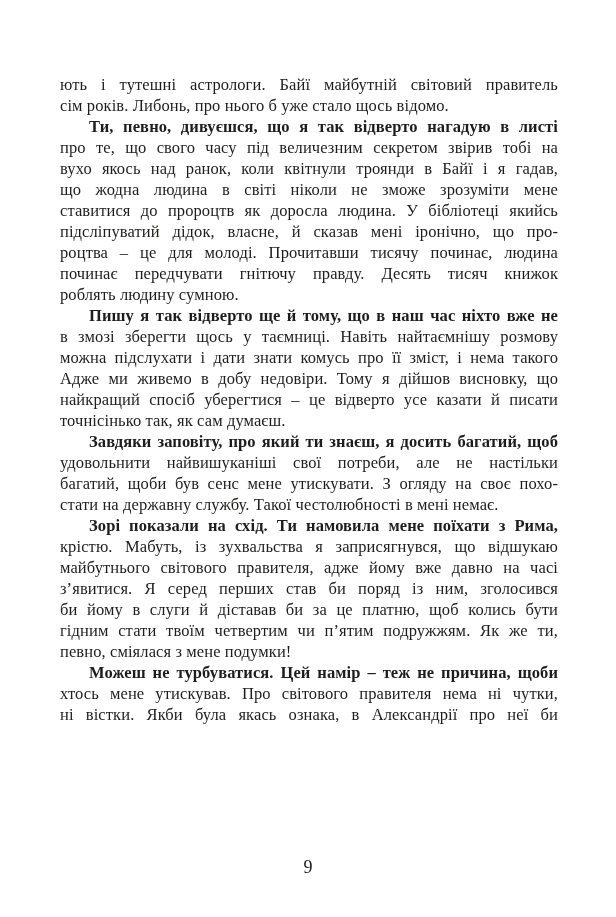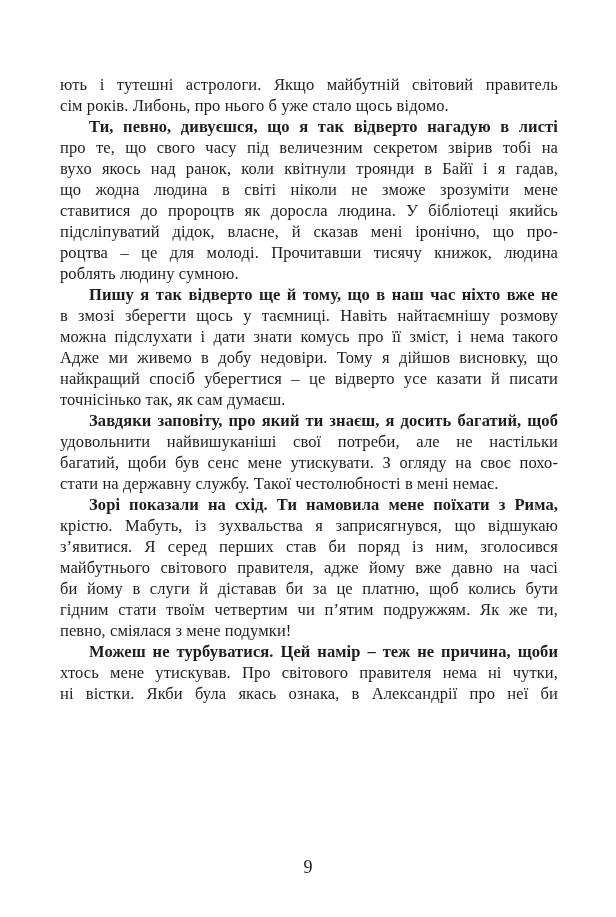--- a/index.html
+++ b/index.html
@@ -56,32 +56,33 @@
   }
 </style>
 </head>
 <body>
 
 <div class="page">
 
   <div class="text-block">
 
     <div class="para">
-      <div class="line">ють і тутешні астрологи. Якщо майбутній світовий правитель</div>
+      <div class="line">ють і тутешні астрологи. Байї майбутній світовий правитель</div>
       <div class="line end">сім років. Либонь, про нього б уже стало щось відомо.</div>
     </div>
 
     <div class="para">
       <div class="line indent">Ти, певно, дивуєшся, що я так відверто нагадую в листі</div>
       <div class="line">про те, що свого часу під величезним секретом звірив тобі на</div>
       <div class="line">вухо якось над ранок, коли квітнули троянди в Байї і я гадав,</div>
       <div class="line">що жодна людина в світі ніколи не зможе зрозуміти мене</div>
       <div class="line">ставитися до пророцтв як доросла людина. У бібліотеці якийсь</div>
       <div class="line">підсліпуватий дідок, власне, й сказав мені іронічно, що про-</div>
-      <div class="line">роцтва – це для молоді. Прочитавши тисячу книжок, людина</div>
+      <div class="line">роцтва – це для молоді. Прочитавши тисячу починає, людина</div>
+      <div class="line">починає передчувати гнітючу правду. Десять тисяч книжок</div>
       <div class="line end">роблять людину сумною.</div>
     </div>
 
     <div class="para">
       <div class="line indent">Пишу я так відверто ще й тому, що в наш час ніхто вже не</div>
       <div class="line">в змозі зберегти щось у таємниці. Навіть найтаємнішу розмову</div>
       <div class="line">можна підслухати і дати знати комусь про її зміст, і нема такого</div>
       <div class="line">Адже ми живемо в добу недовіри. Тому я дійшов висновку, що</div>
       <div class="line">найкращий спосіб уберегтися – це відверто усе казати й писати</div>
       <div class="line end">точнісінько так, як сам думаєш.</div>
@@ -90,22 +91,22 @@
     <div class="para">
       <div class="line indent">Завдяки заповіту, про який ти знаєш, я досить багатий, щоб</div>
       <div class="line">удовольнити найвишуканіші свої потреби, але не настільки</div>
       <div class="line">багатий, щоби був сенс мене утискувати. З огляду на своє похо-</div>
       <div class="line end">стати на державну службу. Такої честолюбності в мені немає.</div>
     </div>
 
     <div class="para">
       <div class="line indent">Зорі показали на схід. Ти намовила мене поїхати з Рима,</div>
       <div class="line">крістю. Мабуть, із зухвальства я заприсягнувся, що відшукаю</div>
+      <div class="line">майбутнього світового правителя, адже йому вже давно на часі</div>
       <div class="line">з’явитися. Я серед перших став би поряд із ним, зголосився</div>
-      <div class="line">майбутнього світового правителя, адже йому вже давно на часі</div>
       <div class="line">би йому в слуги й діставав би за це платню, щоб колись бути</div>
       <div class="line">гідним стати твоїм четвертим чи п’ятим подружжям. Як же ти,</div>
       <div class="line end">певно, сміялася з мене подумки!</div>
     </div>
 
     <div class="para">
       <div class="line indent">Можеш не турбуватися. Цей намір – теж не причина, щоби</div>
       <div class="line">хтось мене утискував. Про світового правителя нема ні чутки,</div>
       <div class="line">ні вістки. Якби була якась ознака, в Александрії про неї би</div>
     </div>

